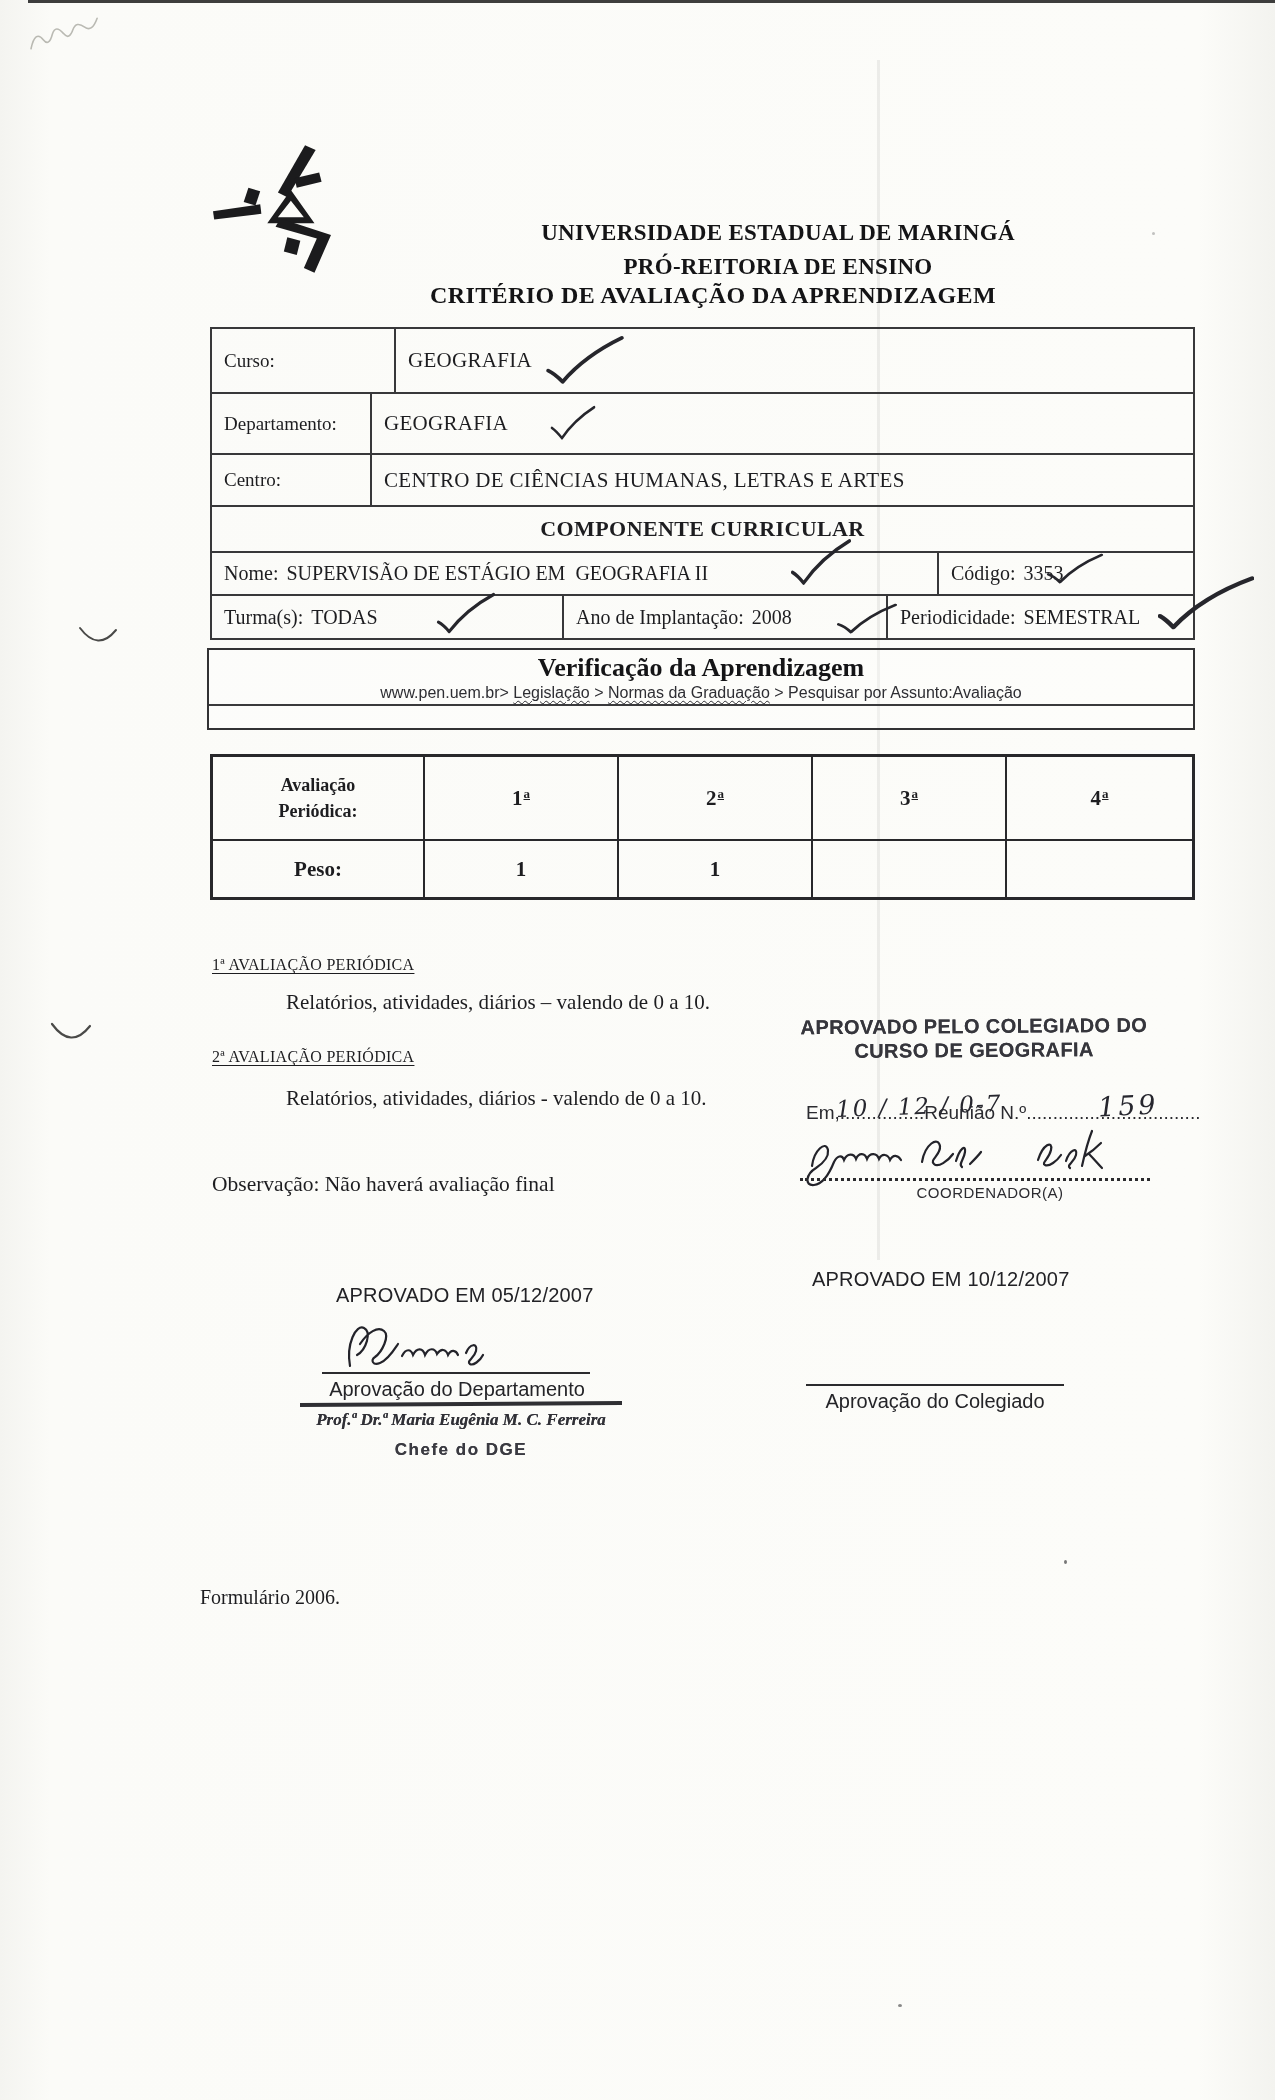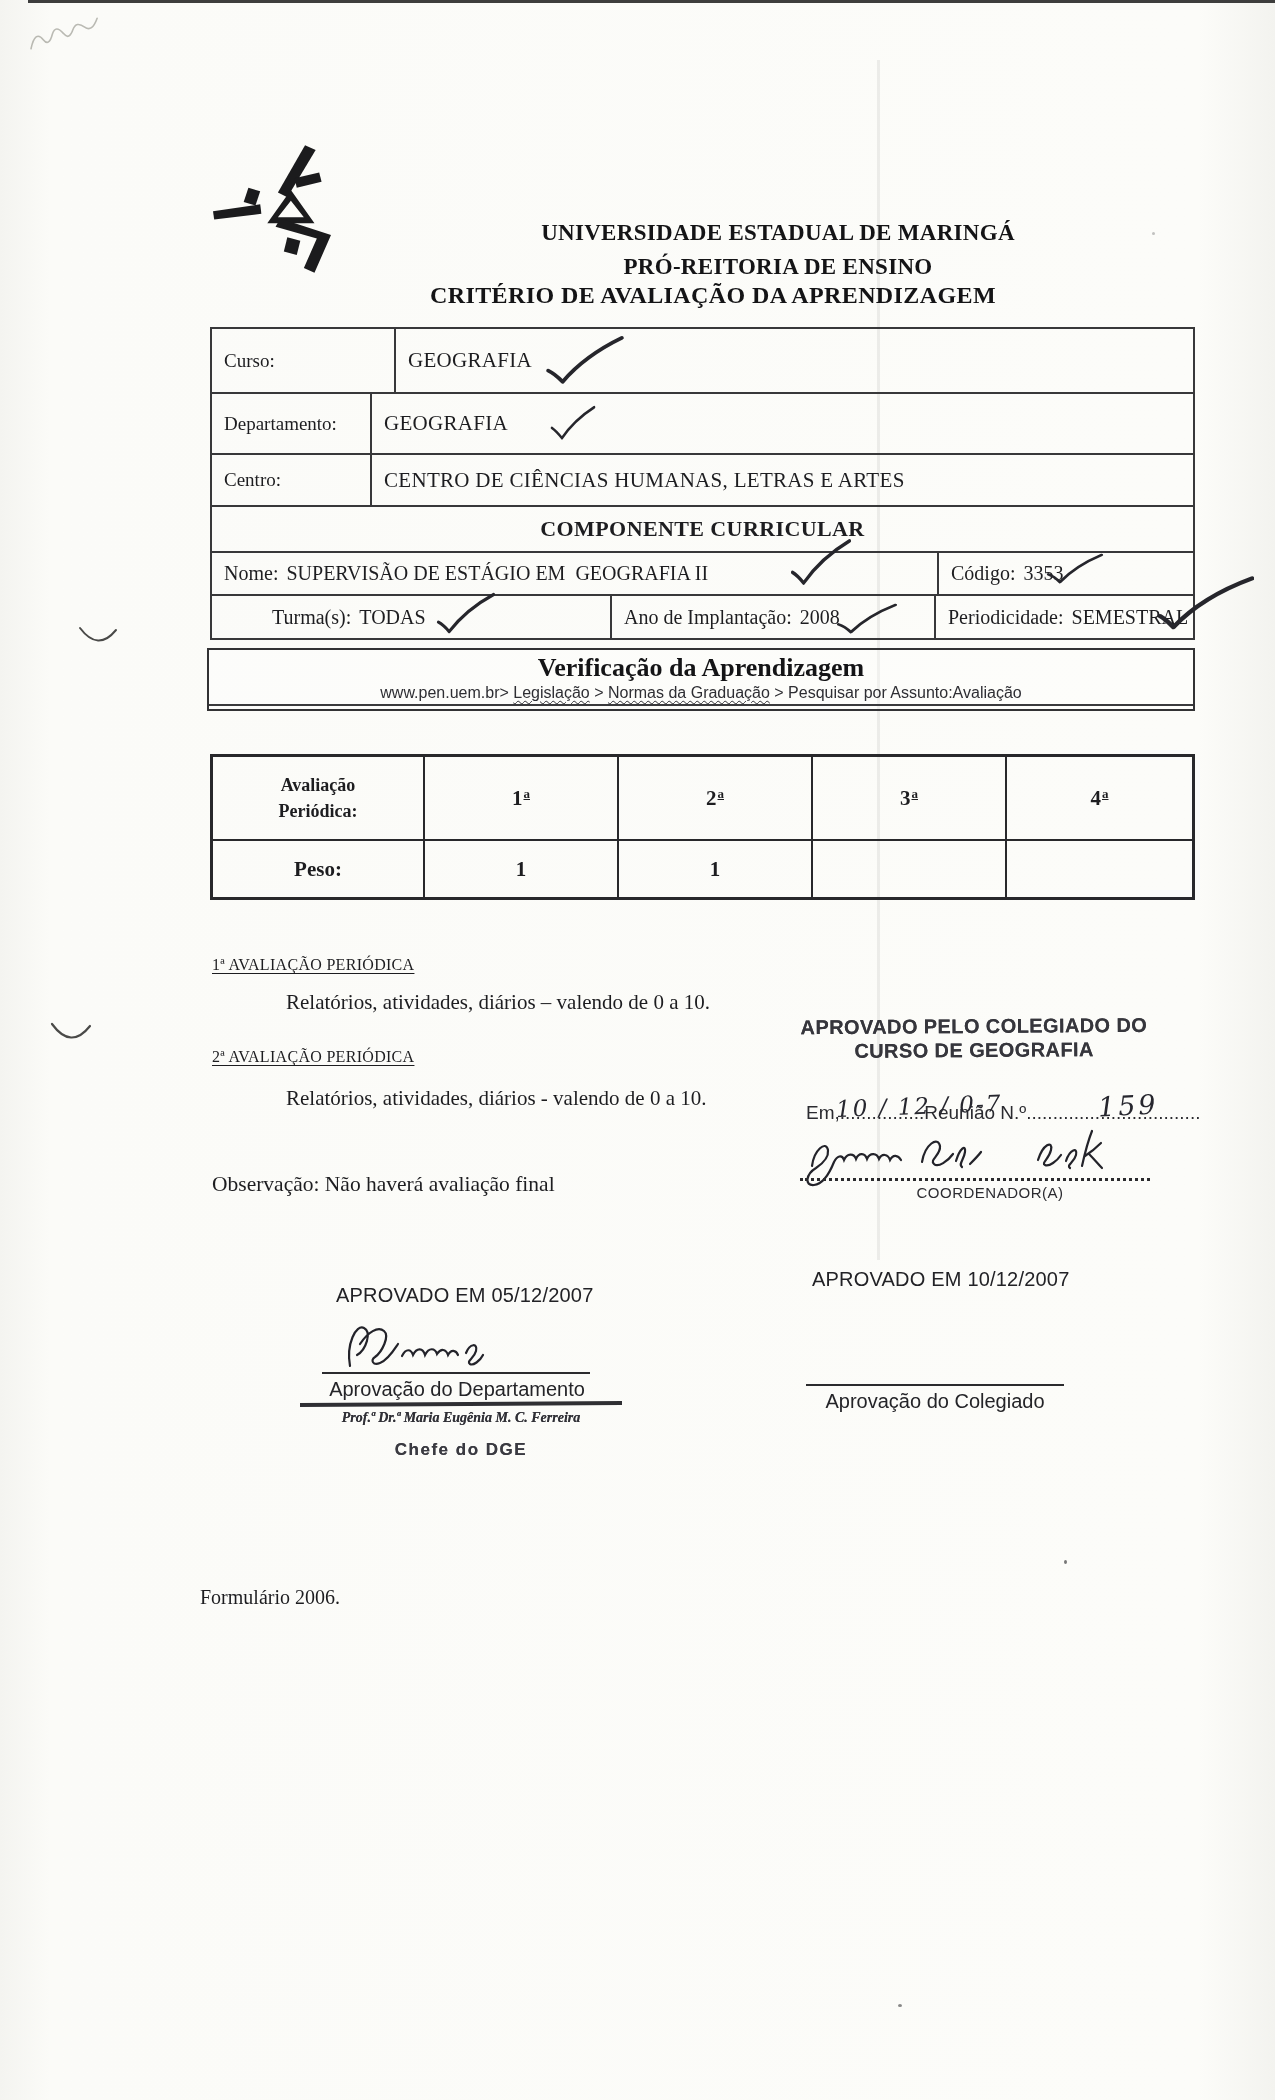--- a/index.html
+++ b/index.html
@@ -16,21 +16,21 @@
   .t1{left:210px;top:327px;width:985px;border:2px solid #38383a;box-sizing:border-box;}
   .t1row{display:flex;box-sizing:border-box;border-top:2px solid #38383a;}
   .t1row.first{border-top:none;}
   .cell{display:flex;align-items:center;padding-left:12px;box-sizing:border-box;font-size:20px;}
   .cdiv{border-left:2px solid #38383a;}
   .lbl{font-size:19px;}
   .val{font-size:21px;letter-spacing:.3px;}
   .comp-hdr{justify-content:center;padding-left:0;font-weight:bold;font-size:22px;letter-spacing:.4px;}
   .inline-val{margin-left:8px;}
   
-  .verif{left:207px;top:648px;width:988px;height:63px;border:2px solid #323234;box-sizing:border-box;background:rgba(255,255,255,.25);}
+  .verif{left:207px;top:648px;width:988px;height:82px;border:2px solid #323234;box-sizing:border-box;background:rgba(255,255,255,.25);}
   .verif-title{text-align:center;font-weight:bold;font-size:26px;line-height:32px;margin-top:2px;color:#141416;}
   .verif-url{text-align:center;font-family:"Liberation Sans","DejaVu Sans",sans-serif;font-size:16px;color:#2e2e33;line-height:18px;border-bottom:2px solid #3a3a3c;padding-bottom:2px;}
   .vlink{text-decoration:underline;text-decoration-style:wavy;text-decoration-thickness:1px;text-underline-offset:2px;}
   
   .t2{left:210px;top:754px;width:985px;border:3px solid #28282b;box-sizing:border-box;}
   .t2row{display:flex;box-sizing:border-box;}
   .t2row.peso{border-top:2px solid #28282b;}
   .t2cell{box-sizing:border-box;display:flex;align-items:center;justify-content:center;text-align:center;font-weight:bold;font-size:21px;}
   .t2cell.cdiv2{border-left:2px solid #28282b;}
   .avlabel{line-height:26px;font-size:18px;}
@@ -43,21 +43,21 @@
   .stamp-lines{font-size:20px;line-height:24px;text-align:center;letter-spacing:.4px;transform:rotate(-.4deg);}
   .approved{font-size:20px;color:#222226;letter-spacing:.2px;}
   .em-line{left:806px;top:1102px;width:400px;font-family:"Liberation Sans","DejaVu Sans",sans-serif;font-size:19px;color:#2b2b30;white-space:nowrap;}
   .hw{position:absolute;font-family:"DejaVu Serif",serif;font-style:italic;color:#26262e;}
   .hw-date{left:30px;top:-9px;font-size:23px;letter-spacing:2px;transform:rotate(-2deg);}
   .hw-number{left:292px;top:-12px;font-size:27px;letter-spacing:3px;transform:rotate(-3deg);}
   .dotline{border-bottom:3px dotted #2b2b2e;}
   .coord{font-size:15px;letter-spacing:.5px;color:#2c2c31;text-align:center;}
   .sigline{background:#2b2b2e;}
   .caption{font-size:20px;color:#242428;text-align:center;}
-  .stamp-name{font-style:italic;font-weight:bold;font-size:14px;color:#303036;text-align:center;text-shadow:0 0 .5px #4a4a52;}
+  .stamp-name{font-style:italic;font-weight:bold;font-size:17px;color:#303036;text-align:center;text-shadow:0 0 .5px #4a4a52;}
   .stamp-role{font-weight:bold;font-size:17px;letter-spacing:1.5px;color:#3a3a41;text-align:center;text-shadow:0 0 .6px #55555c;}
   .footer-txt{font-size:20px;}
   .check{position:absolute;}
   .check path{fill:none;stroke:#26262c;stroke-width:5;stroke-linecap:round;stroke-linejoin:round;}
   .artifact path{fill:none;stroke-linecap:round;}
   .speck{position:absolute;border-radius:50%;}
   .crease{left:877px;top:60px;width:3px;height:1200px;background:rgba(100,100,95,.10);}
   .topline{left:28px;top:0;width:1247px;height:3px;background:#1c1c1c;opacity:.85;}
 </style>
 </head>
@@ -117,21 +117,21 @@
     <div class="t1row" style="height:43px;">
       <div class="cell" style="width:705px;">
         <span>Nome:</span>
         <span class="inline-val">SUPERVISÃO DE ESTÁGIO EM&nbsp; GEOGRAFIA II</span>
       </div>
       <div class="cell cdiv" style="flex:1;margin-left:20px;">
         <span>Código:</span>
         <span class="inline-val">3353</span>
       </div>
     </div>
-    <div class="t1row" style="height:44px;padding-left:48px;">
+    <div class="t1row" style="height:44px;">
       <div class="cell" style="width:350px;">
         <span>Turma(s):</span>
         <span class="inline-val">TODAS</span>
       </div>
       <div class="cell cdiv" style="width:324px;">
         <span>Ano de Implantação:</span>
         <span class="inline-val">2008</span>
       </div>
       <div class="cell cdiv" style="flex:1;">
         <span>Periodicidade:</span>

